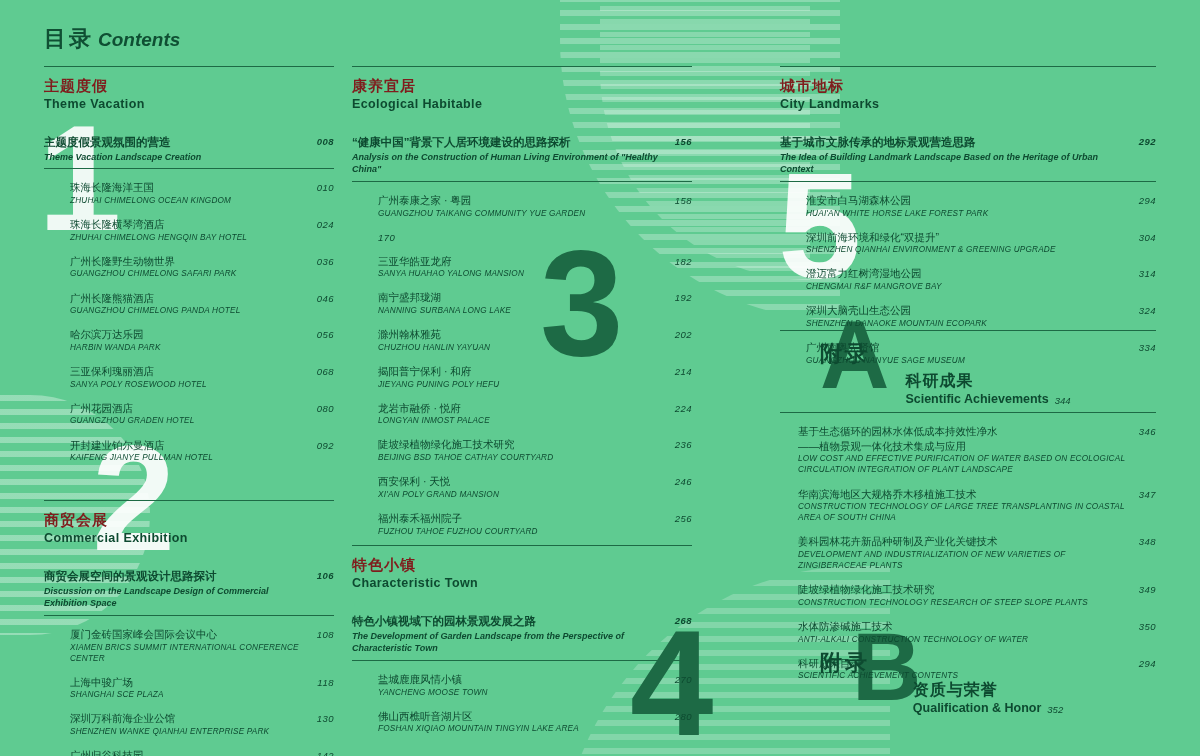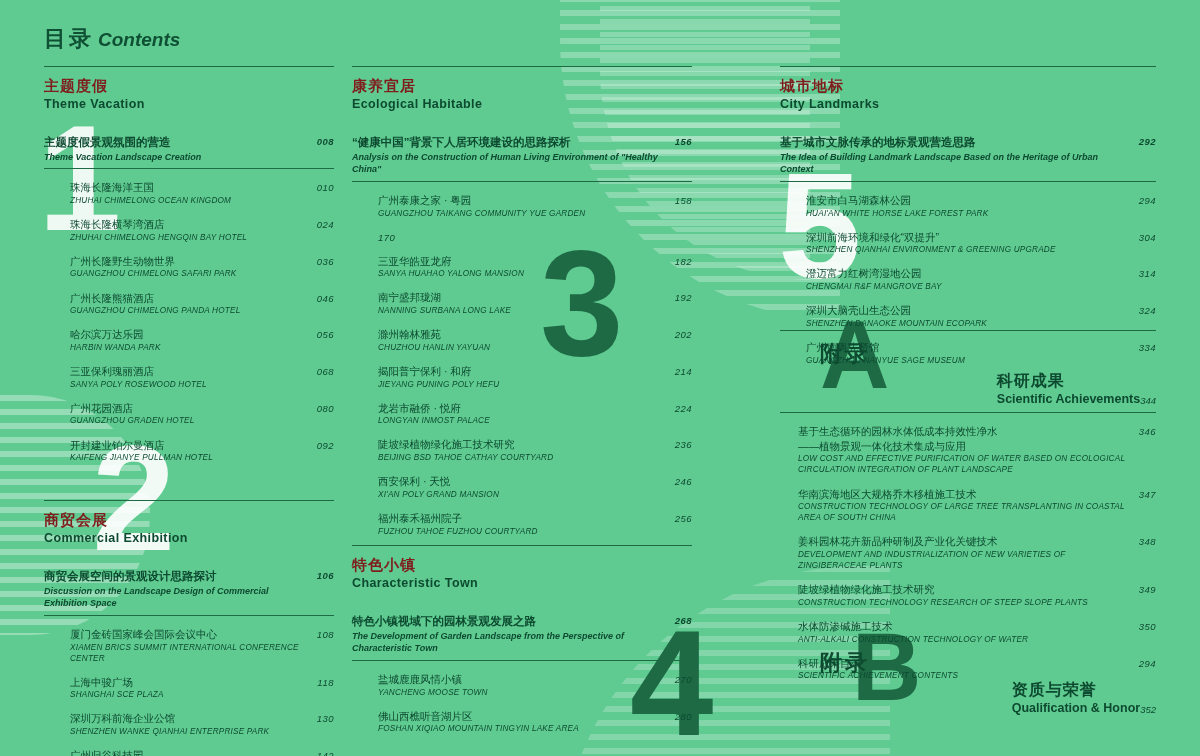--- a/index.html
+++ b/index.html
@@ -104,21 +104,21 @@
 
   .item { margin-top: 11px; padding-left: 26px; }
   .item .cn { font-size: 10.5px; color: #0d4a30; line-height: 1.4; }
   .item .en { font-size: 8.2px; font-style: italic; color: #0d4a30; line-height: 1.35; letter-spacing: .2px; }
 
   .appendix-head { margin-top: 8px; margin-left: 40px; }
   .appendix-head .big { font-size: 22px; font-weight: bold; color: #0d4a30; letter-spacing: 3px; }
   .appendix-head .sub-cn { font-size: 16px; font-weight: bold; color: #0d4a30; letter-spacing: 1px; margin-top: 2px; }
   .appendix-head .sub-en { font-size: 12.5px; font-weight: bold; color: #0d4a30; }
 
-  .ap-toprow { display: flex; justify-content: flex-end; align-items: flex-end; }
+  .ap-toprow { display: flex; justify-content: center; align-items: flex-end; gap: 6px; }
   .ap-toprow .pg { font-size: 9.5px; font-style: italic; color: #0d4a30; }
 </style>
 </head>
 <body>
 
 <div class="page">
 
   <div class="deco arc-tr"></div>
   <div class="deco arc-tr2"></div>
   <div class="deco arc-left"></div>

